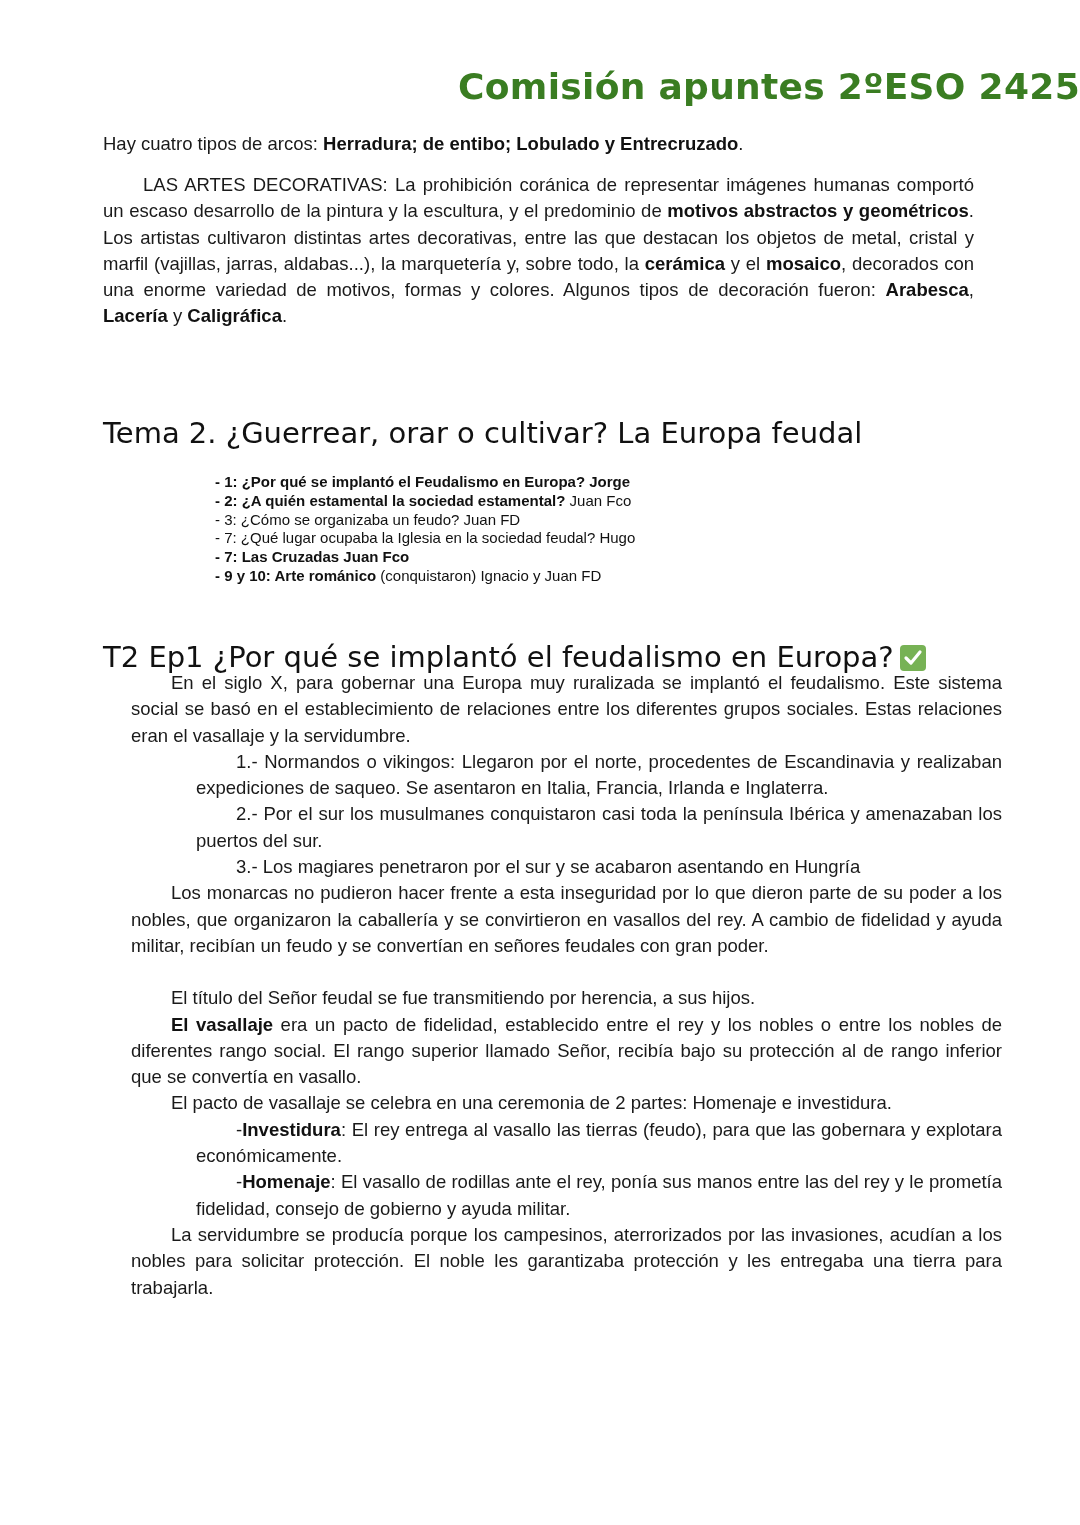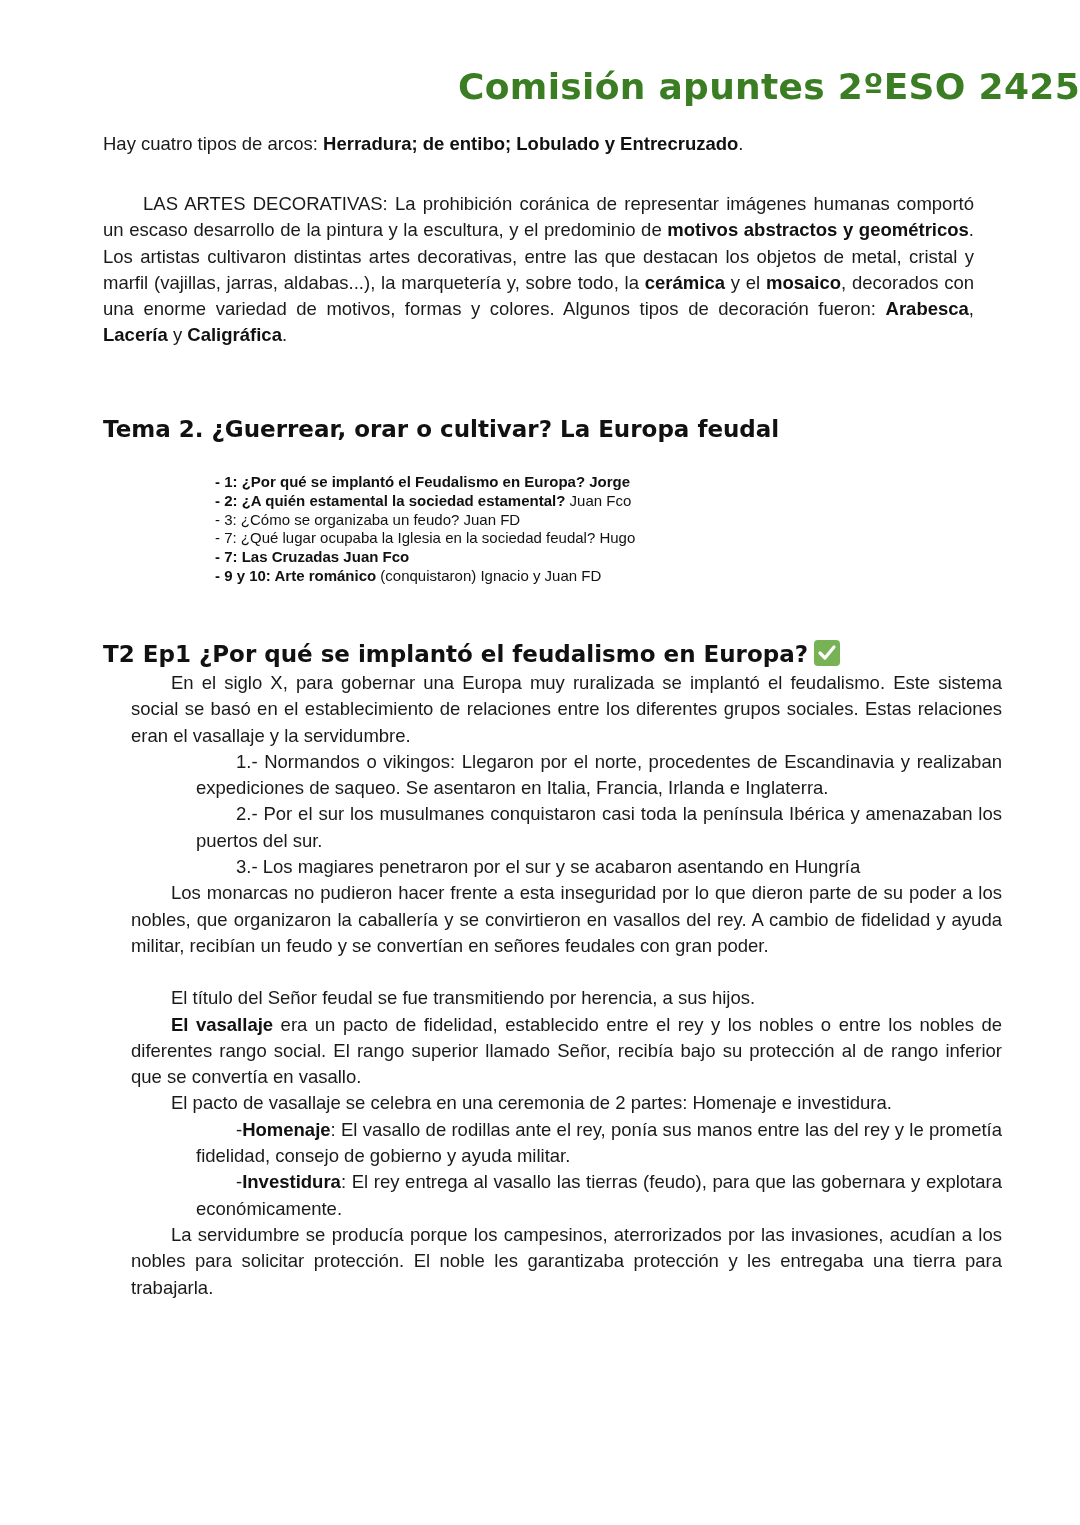--- a/index.html
+++ b/index.html
@@ -14,21 +14,21 @@
       font-family: "Liberation Sans", sans-serif; font-size: 18.5px; color: #1a1a1a;
       line-height: 26.3px;
     }
     .block { position: absolute; left: 103px; width: 871px; text-align: justify; }
     .ind { text-indent: 40px; }
     .sub { padding-left: 65px; text-indent: 40px; }
     p { margin: 0; }
     b { font-weight: bold; color: #111; }
     .h2 {
       position: absolute; left: 103px; font-family: "DejaVu Sans", sans-serif;
-      font-weight: bold; font-size: 23px; color: #111;
+      font-weight: normal; font-size: 29px; color: #111;
     }
     .list {
       position: absolute; left: 192px; top: 473px;
       font-family: "Liberation Sans", sans-serif; font-size: 15px; line-height: 18.8px; color: #111; margin-left: 23px;
     }
     .list div { white-space: nowrap; }
     .check {
       display: inline-block; width: 26px; height: 26px; background: #77b255; border-radius: 4px;
       vertical-align: -4px; margin-left: 6px; position: relative;
     }
@@ -38,21 +38,21 @@
 <body>
 
 <div class="page">
 
   <div class="title">Comisión apuntes 2ºESO 2425</div>
 
   <div class="block body-text" style="top:131px;">
     <p><span>Hay cuatro tipos de arcos: </span><b>Herradura; de entibo; Lobulado y Entrecruzado</b><span>.</span></p>
   </div>
 
-  <div class="block body-text" style="top:191px;">
+  <div class="block body-text" style="top:172px;">
     <p class="ind"><span>LAS ARTES DECORATIVAS: La prohibición coránica de representar imágenes humanas comportó un escaso desarrollo de la pintura y la escultura, y el predominio de </span><b>motivos abstractos y geométricos</b><span>. Los artistas cultivaron distintas artes decorativas, entre las que destacan los objetos de metal, cristal y marfil (vajillas, jarras, aldabas...), la marquetería y, sobre todo, la </span><b>cerámica</b><span> y el </span><b>mosaico</b><span>, decorados con una enorme variedad de motivos, formas y colores. Algunos tipos de decoración fueron: </span><b>Arabesca</b><span>,  </span><b>Lacería</b><span> y </span><b>Caligráfica</b><span>.</span></p>
   </div>
 
   <div class="h2" style="top:416px;">Tema 2. ¿Guerrear, orar o cultivar? La Europa feudal</div>
 
   <div class="list">
     <div><b>- 1: ¿Por qué se implantó el Feudalismo en Europa? Jorge</b><span></span></div>
     <div><b>- 2: ¿A quién estamental la sociedad estamental?</b><span> Juan Fco</span></div>
     <div><b></b><span>- 3: ¿Cómo se organizaba un feudo? Juan FD</span></div>
     <div><b></b><span>- 7: ¿Qué lugar ocupaba la Iglesia en la sociedad feudal? Hugo</span></div>
@@ -69,18 +69,18 @@
   <div class="block body-text" style="top:670px;margin-left:28px;">
     <p class="ind">En el siglo X, para gobernar una Europa muy ruralizada se implantó el feudalismo. Este sistema social se basó en el establecimiento de relaciones entre los diferentes grupos sociales. Estas relaciones eran el vasallaje y la servidumbre.</p>
     <p class="sub">1.- Normandos o vikingos: Llegaron por el norte, procedentes de Escandinavia y realizaban expediciones de saqueo. Se asentaron en Italia, Francia, Irlanda e Inglaterra.</p>
     <p class="sub">2.- Por el sur los musulmanes conquistaron casi toda la península Ibérica y amenazaban los puertos del sur.</p>
     <p class="sub">3.- Los magiares penetraron por el sur y se acabaron asentando en Hungría</p>
     <p class="ind">Los monarcas no pudieron hacer frente a esta inseguridad por lo que dieron parte de su poder a los nobles, que organizaron la caballería y se convirtieron en vasallos del rey. A cambio de fidelidad y ayuda militar, recibían un feudo y se convertían en señores feudales con gran poder.</p>
     <p style="height:26px;"></p>
     <p class="ind">El título del Señor feudal se fue transmitiendo por herencia, a sus hijos.</p>
     <p class="ind"><b>El vasallaje</b><span> era un pacto de fidelidad, establecido entre el rey y los nobles o entre los nobles de diferentes rango social. El rango superior llamado Señor, recibía bajo su protección al de rango inferior que se convertía en vasallo.</span></p>
     <p class="ind">El pacto de vasallaje se celebra en una ceremonia de 2 partes: Homenaje e investidura.</p>
+    <p class="sub">-<b>Investidura</b><span>: El rey entrega al vasallo las tierras (feudo), para que las gobernara y explotara económicamente.</span></p>
     <p class="sub">-<b>Homenaje</b><span>: El vasallo de rodillas ante el rey, ponía sus manos entre las del rey y le prometía fidelidad, consejo de gobierno y ayuda militar.</span></p>
-    <p class="sub">-<b>Investidura</b><span>: El rey entrega al vasallo las tierras (feudo), para que las gobernara y explotara económicamente.</span></p>
     <p class="ind">La servidumbre se producía porque los campesinos, aterrorizados por las invasiones, acudían a los nobles para solicitar protección. El noble les garantizaba protección y les entregaba una tierra para trabajarla.</p>
   </div>
 
 </div>
 
 </body></html>

